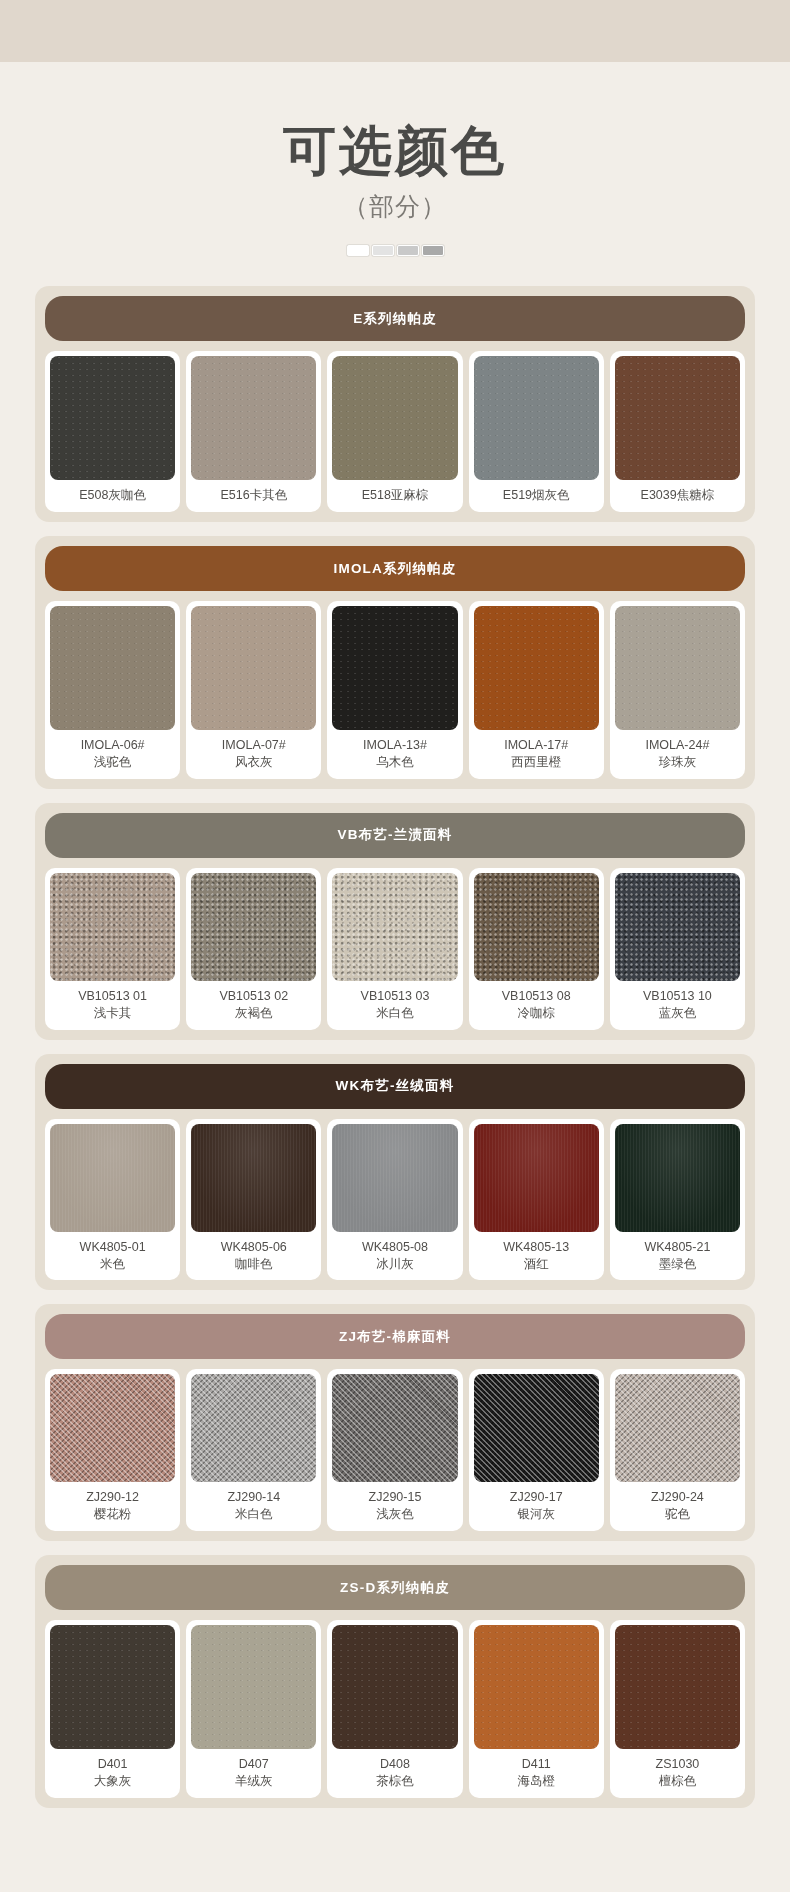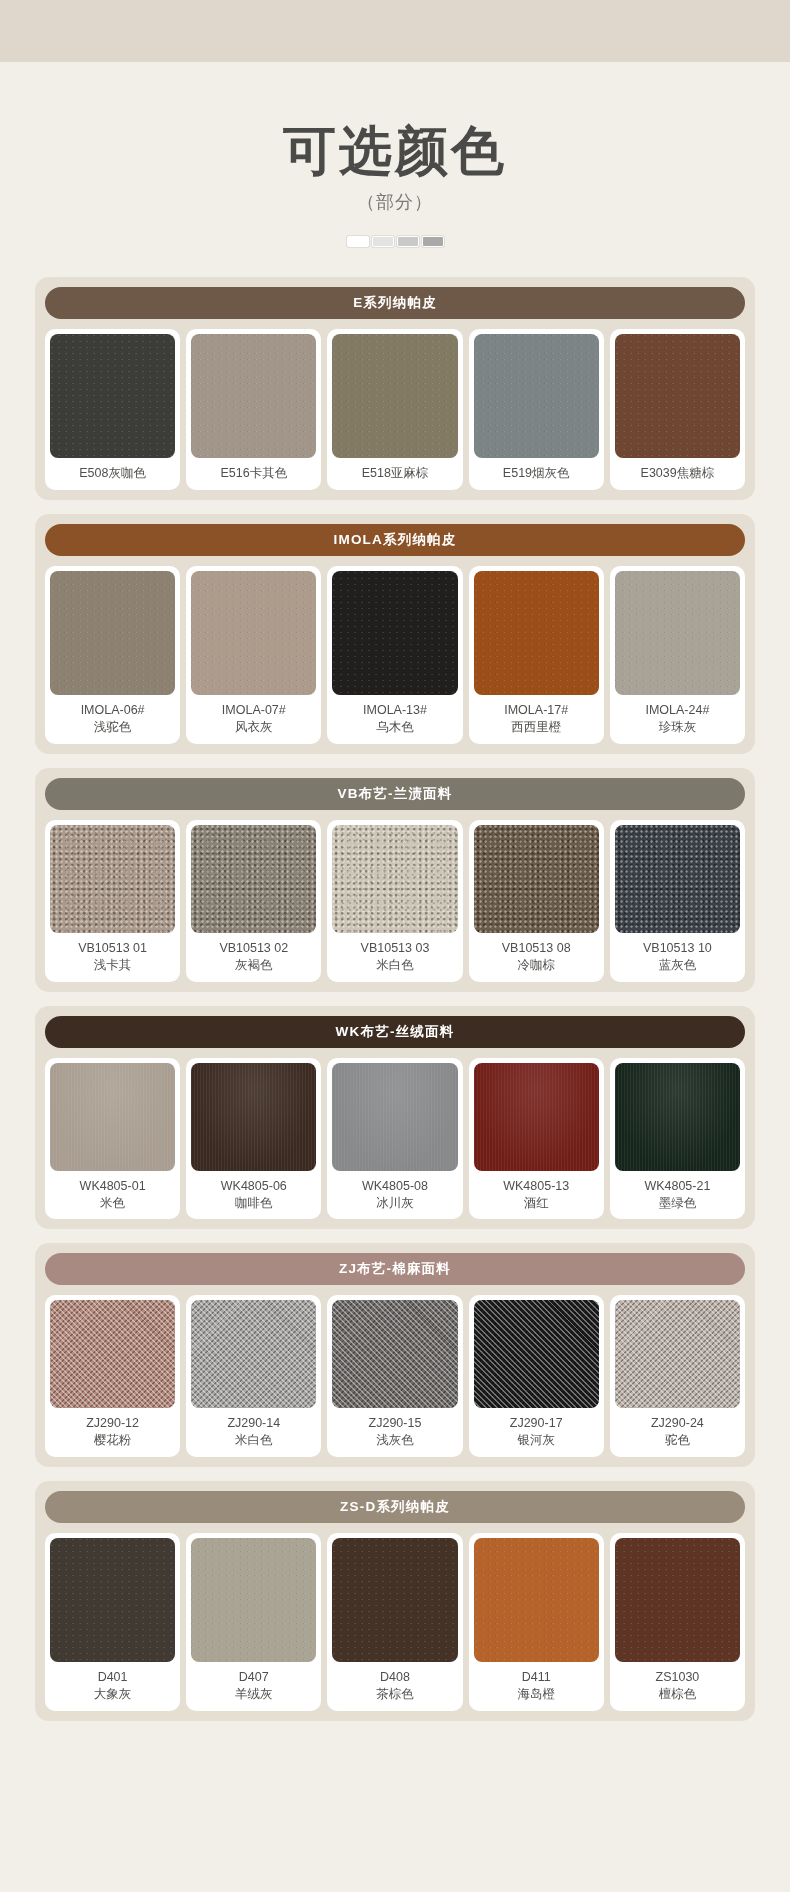--- a/index.html
+++ b/index.html
@@ -26,21 +26,21 @@
     padding-top: 60px;
   }
   .main-title {
     font-size: 53px;
     font-weight: bold;
     color: #4a4a48;
     letter-spacing: 3px;
     line-height: 1.1;
   }
   .sub-title {
-    font-size: 18px;
+    font-size: 25px;
     color: #7d7a75;
     letter-spacing: 1px;
     margin-top: 10px;
     font-weight: normal;
   }
 
   
   .deco-strip {
     display: flex;
     justify-content: center;
@@ -61,21 +61,21 @@
     margin-top: 30px;
   }
   .section {
     background: #e5ded2;
     border-radius: 14px;
     padding: 10px;
     margin-bottom: 14px;
   }
   .section-header {
     border-radius: 18px;
-    height: 32px;
+    height: 45px;
     display: flex;
     align-items: center;
     justify-content: center;
     color: #ffffff;
     font-size: 13.5px;
     letter-spacing: 1.2px;
     font-weight: bold;
   }
 
   

